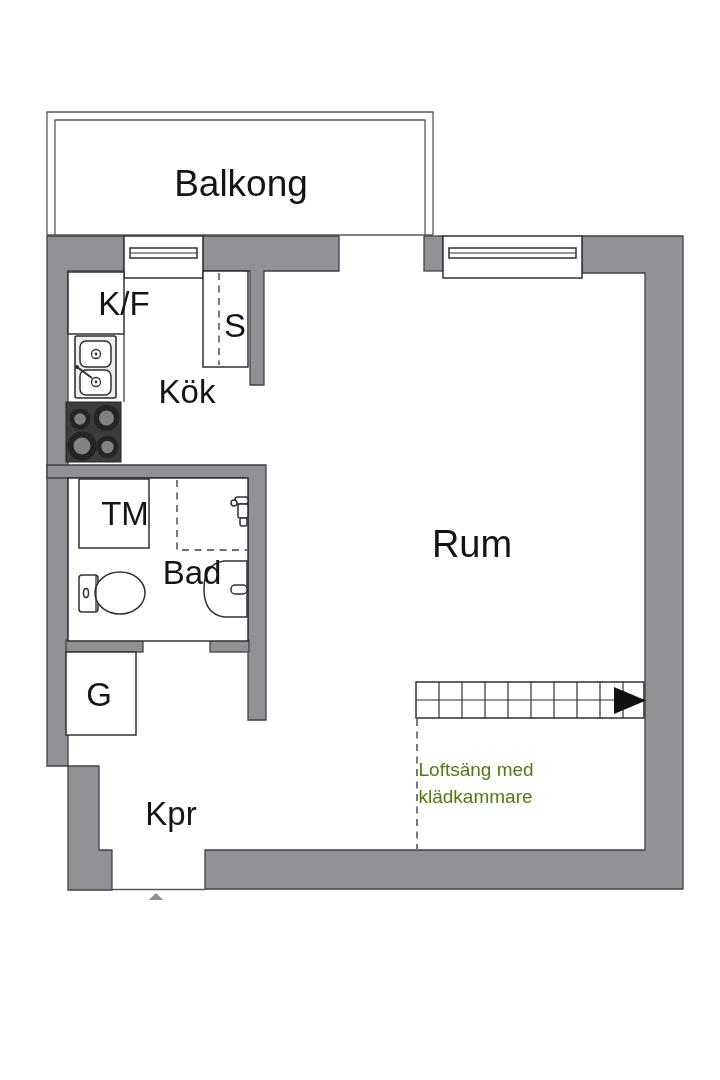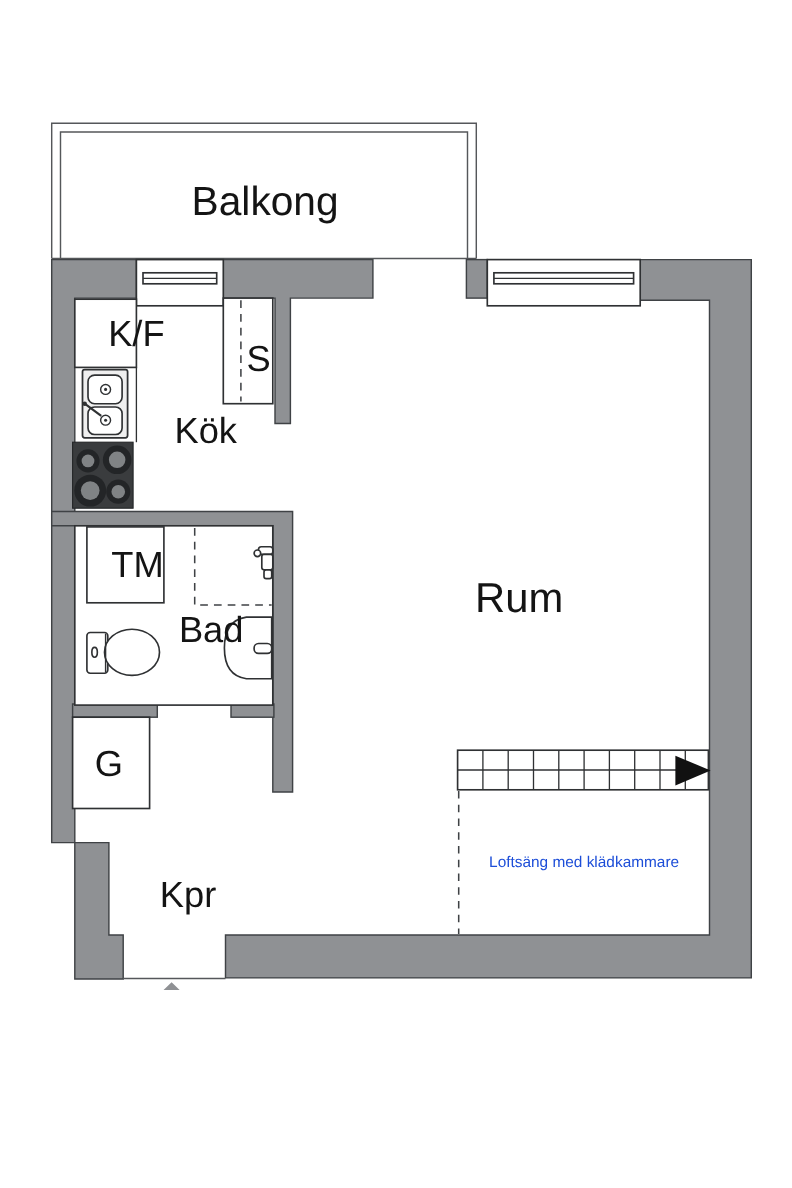--- a/index.html
+++ b/index.html
@@ -9,21 +9,21 @@
   }
   .plan svg { position:absolute; left:0; top:0; }
   .label {
     position:absolute; transform:translate(-50%,-50%);
     white-space:nowrap; line-height:1.1; color:#141414;
   }
   .lbl-xl { font-size:37px; }
   .lbl-lg { font-size:38px; }
   .lbl-md { font-size:33px; }
   .loft-note { position:absolute; text-align:left; transform:translate(-50%,-50%);
-    font-size:14px; color:#1d4ed8; line-height:1.42; }
+    font-size:19px; color:#4d7c0f; line-height:1.42; }
   .loft-note span { display:block; }
   .disclaimer { position:absolute; left:35px; top:940px; font-size:15px; color:#1f1f1f; }
   .wall { fill:#8F9194; stroke:#3F4245; stroke-width:1.3; }
   .thin { stroke:#55575A; stroke-width:1.3; fill:none; }
   .fix  { stroke:#2F3133; stroke-width:1.5; fill:#ffffff; }
   .dash { stroke:#3F4245; stroke-width:1.4; fill:none; stroke-dasharray:7 5.5; }
 </style>
 </head>
 <body>
 

